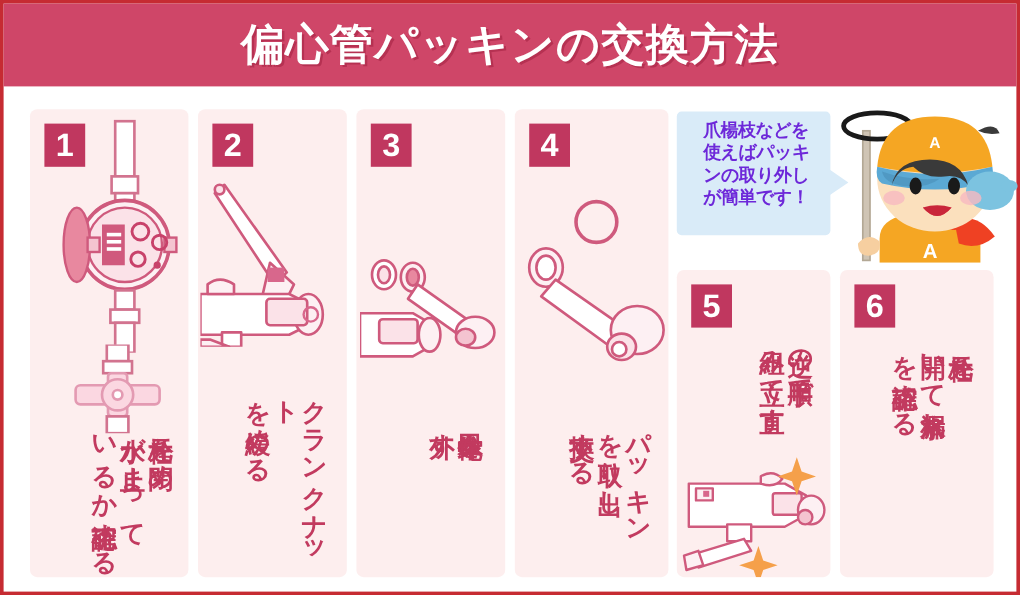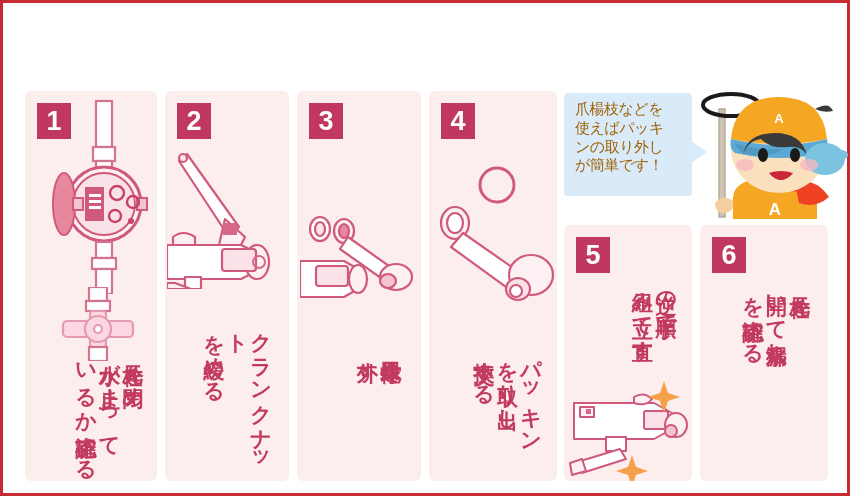--- a/index.html
+++ b/index.html
@@ -65,43 +65,46 @@
 
   .art{position:absolute;}
 
   
   .bubble{
     position:absolute;left:561px;top:90px;width:128px;height:103px;
     background:#d9ebf8;
     border-radius:4px;
   }
   .bubble-text{
-    padding:7px 6px 0 11px;
-    color:#a16207;
+    padding:7px 6px 0 22px;
+    color:#6d28d9;
     font-size:15px;
-    font-weight:normal;
+    font-weight:bold;
     line-height:1.25;
     white-space:pre-line;
     letter-spacing:-0.5px;
   }
   .bubble-tail{
     position:absolute;left:688px;top:138px;
     width:0;height:0;
     border-top:11px solid transparent;
     border-bottom:11px solid transparent;
     border-left:16px solid #d9ebf8;
   }
 
   .mascot{position:absolute;left:688px;top:84px;width:158px;height:132px;}
 </style>
 </head>
 <body>
 
 <div id="infographic">
 
+  <div class="header">
+    <div class="header-title">偏心管パッキンの交換方法</div>
+  </div>
 
   <div class="panel tall" style="left:22px;width:132px;">
     <div class="badge">1</div>
 
     <svg class="art" style="left:14px;top:8px;width:116px;height:195px;" viewBox="0 0 116 195">
       <g fill="none" stroke="#d2738f" stroke-width="2.2">
         <rect x="57" y="2" width="16" height="46" fill="#ffffff"></rect>
         <rect x="54" y="48" width="22" height="14" fill="#ffffff"></rect>
         <rect x="57" y="62" width="16" height="12" fill="#ffffff"></rect>
         <circle cx="65" cy="105" r="37" fill="#fdf0f3" stroke="#c8traced"></circle>

